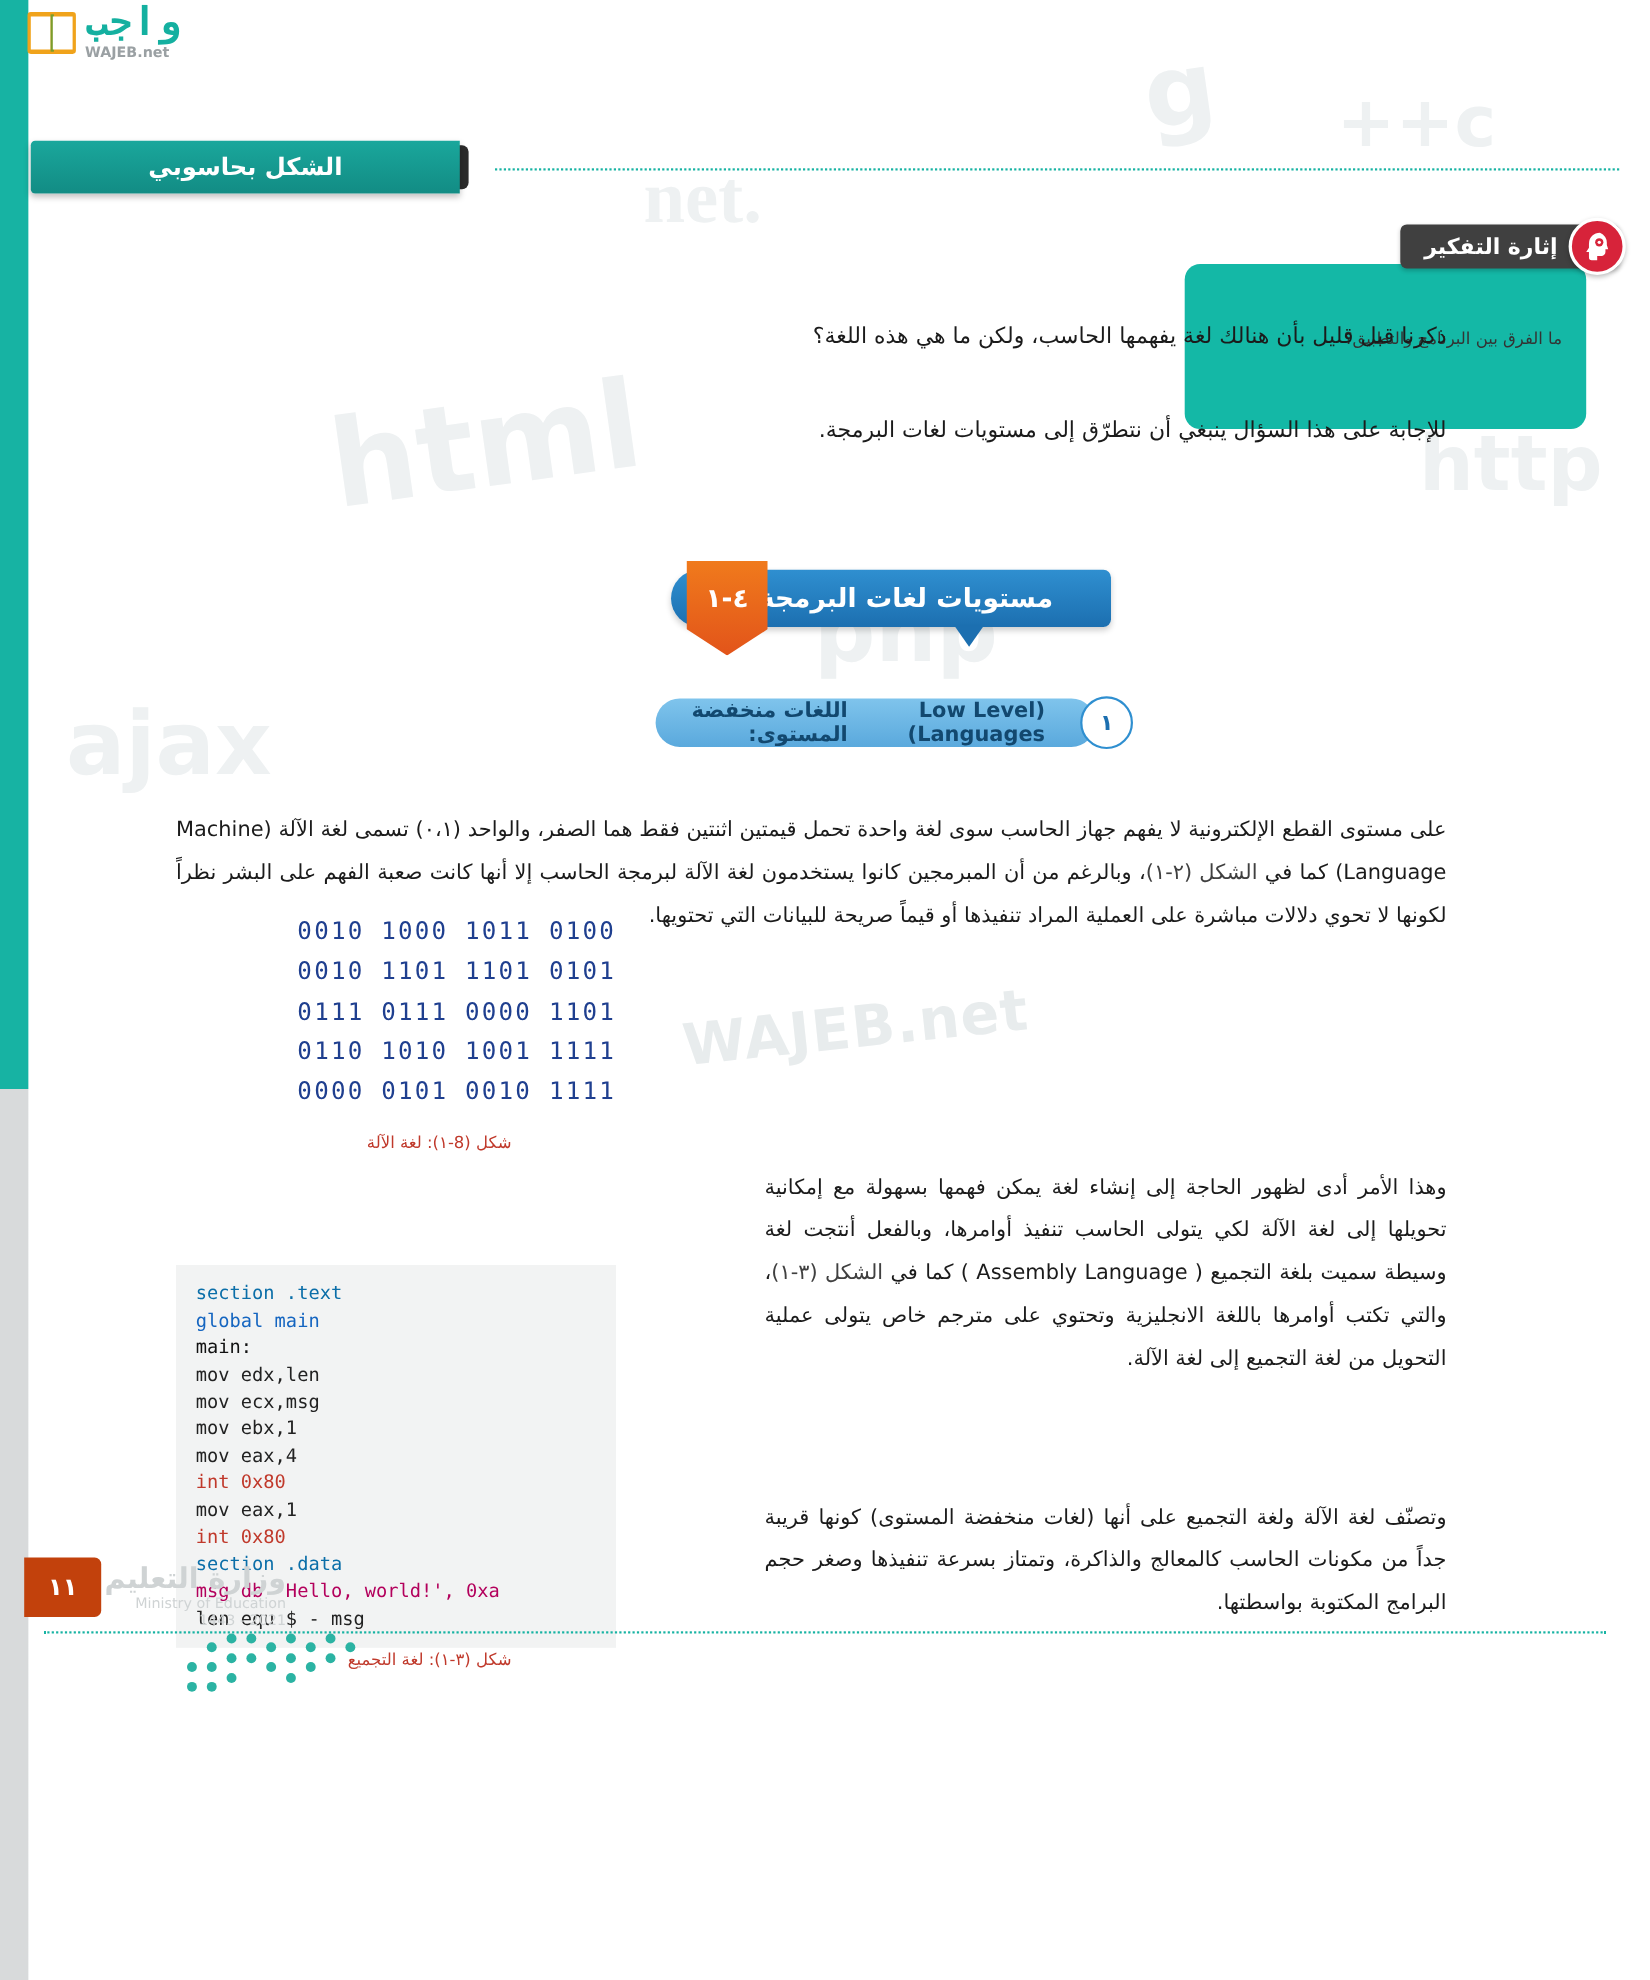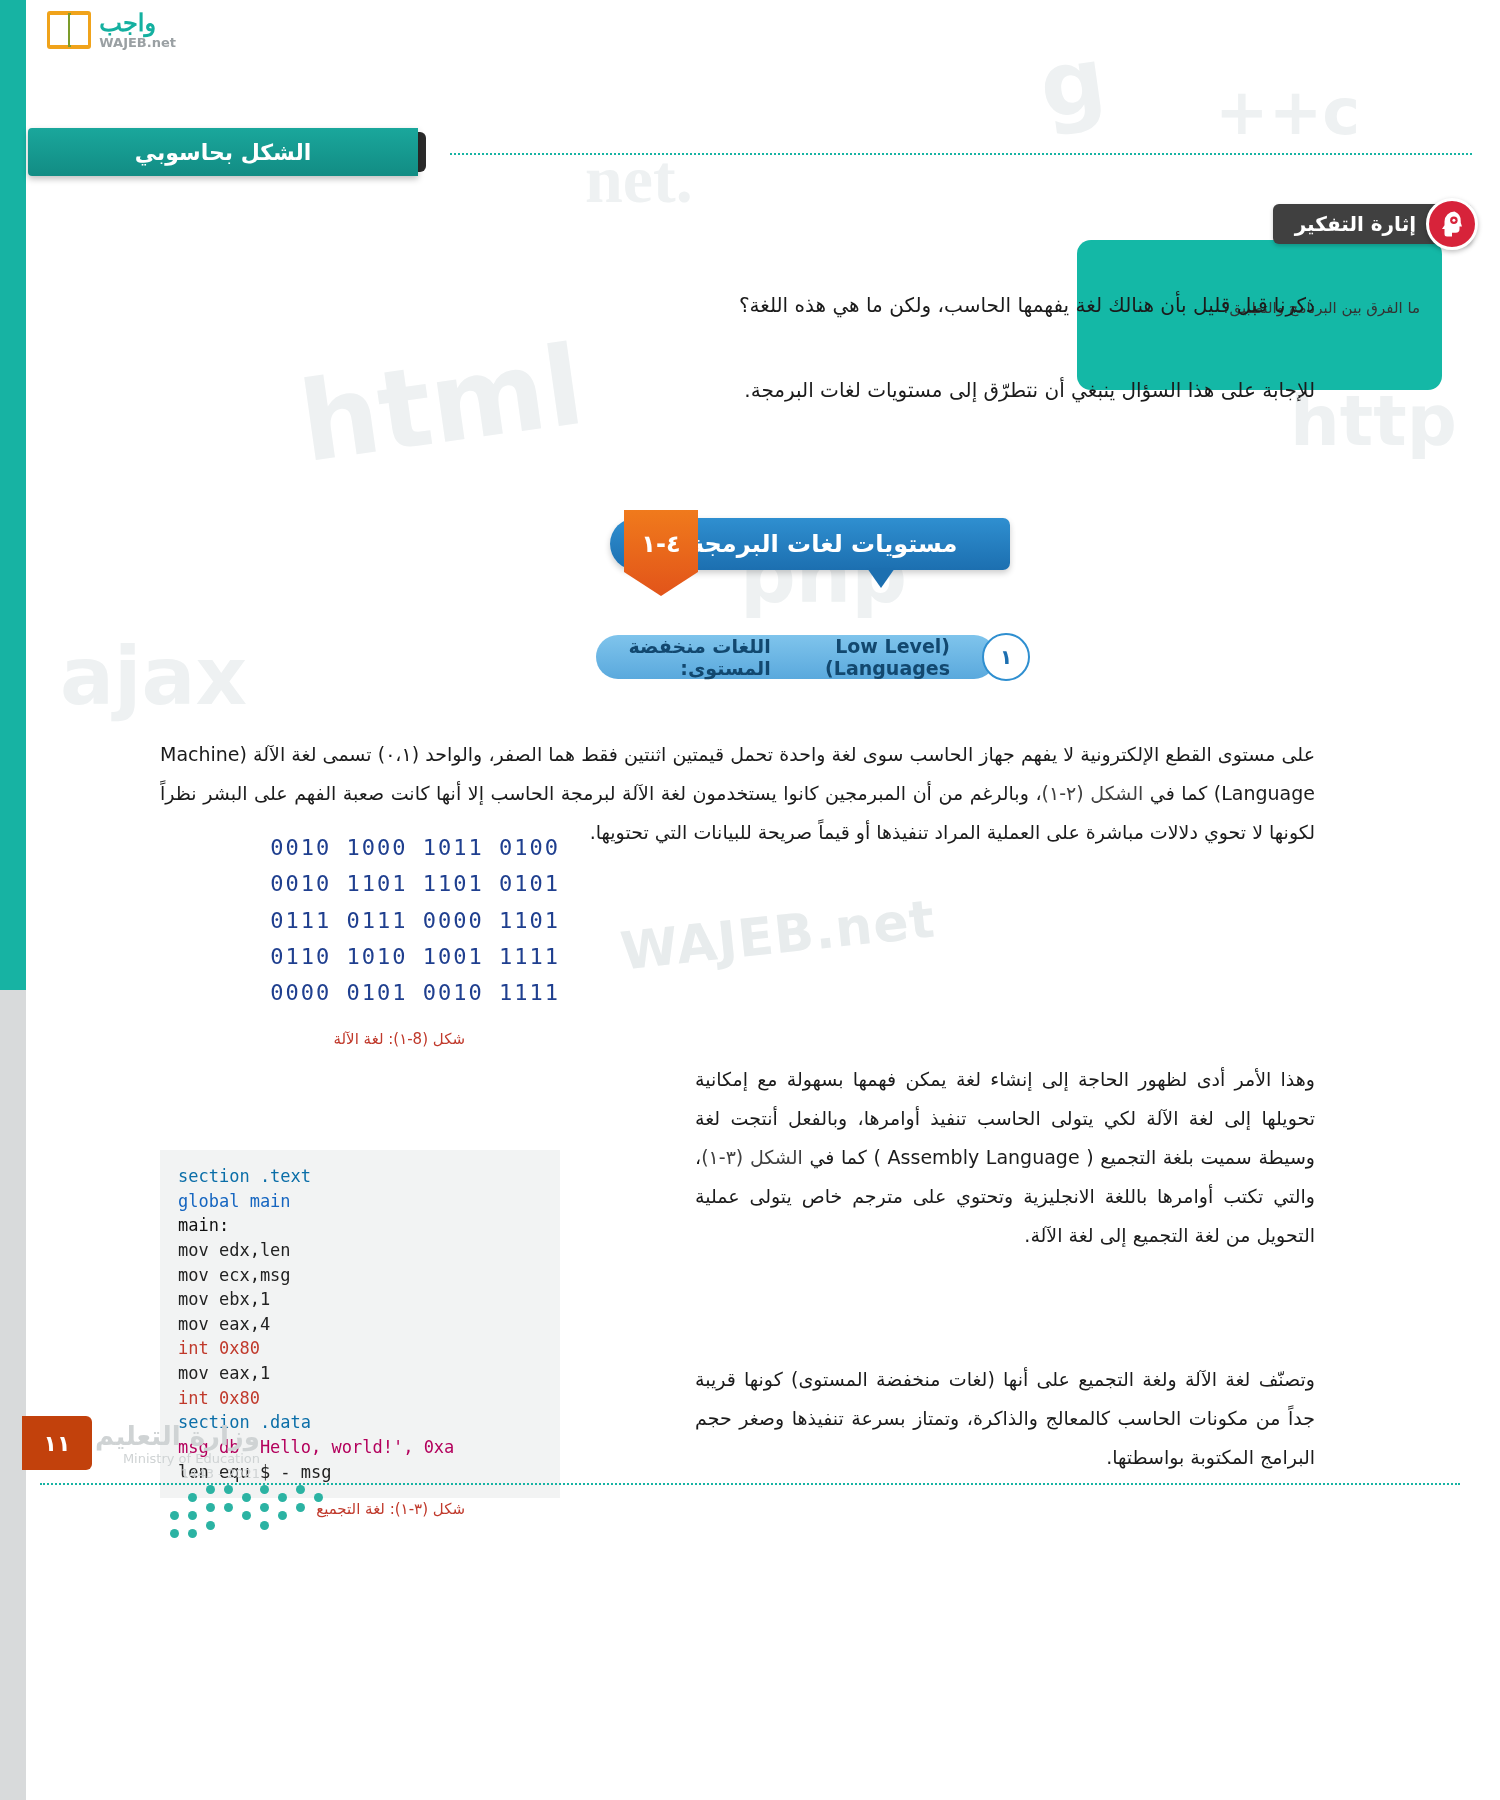--- a/index.html
+++ b/index.html
@@ -29,22 +29,22 @@
     background: linear-gradient(180deg,#17b3a3 0%, #17b3a3 55%, #d8dadb 55%, #d8dadb 100%);
   }
   .page-left-bar.inner { left: 26px; width: 6px; background: #ffffff; }
 
   
   .logo {
     position: absolute; left: 0; top: 0; width: 190px; height: 60px;
     display: flex; align-items: center; direction: rtl;
   }
   .logo-text {
-    color: #14b0a0; font-size: 24px; font-weight: bold;
-    font-family: Liberation Sans, sans-serif; margin-right: 12px; line-height: 1;
+    color: #14b0a0; font-size: 36px; font-weight: bold;
+    font-family: Liberation Mono, monospace; margin-right: 12px; line-height: 1;
   }
   .logo-sub { color: #9aa0a3; font-size: 13px; font-weight: bold; }
   .logo-book {
     width: 44px; height: 38px; margin-right: 8px; position: relative;
     background: #f0a31b; border-radius: 3px;
   }
   .logo-book:before, .logo-book:after {
     content:""; position:absolute; top:4px; width:18px; height:30px; background:#fff;
   }
   .logo-book:before { left:3px; }

